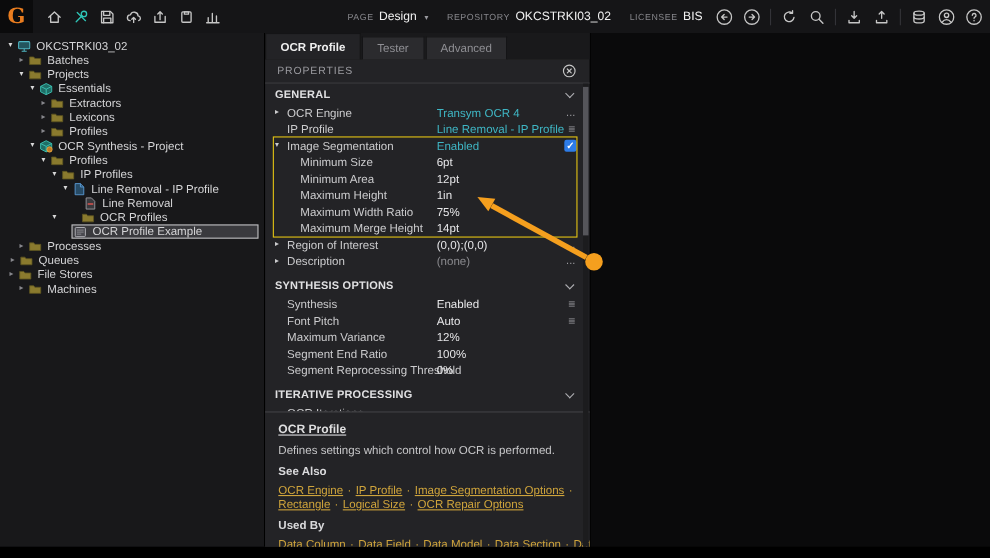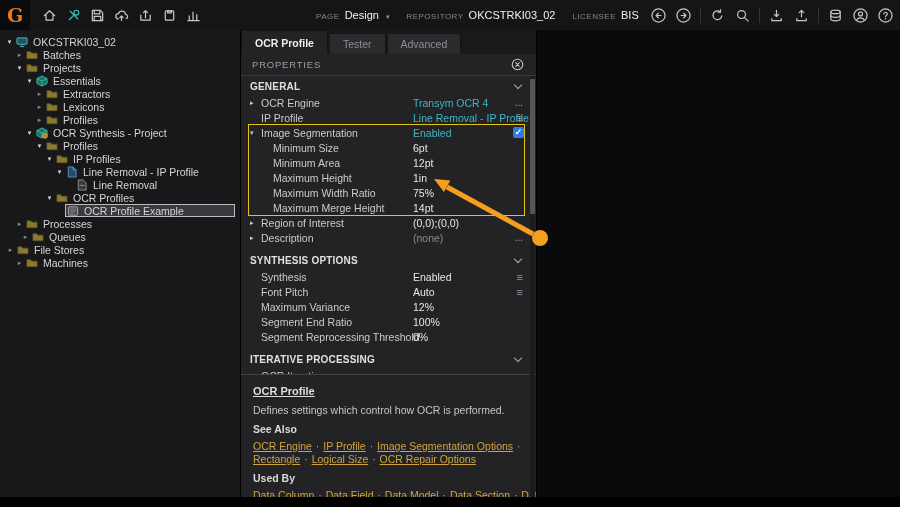--- a/index.html
+++ b/index.html
@@ -36,21 +36,21 @@
 .props-title{font-size:9.5px;color:#9c9ca1;letter-spacing:.8px;flex:1}
 .ph-icon{width:14px;height:14px;display:inline-flex}
 .ph-icon svg{width:13px;height:13px}
 .grid{position:absolute;left:0;top:46px;right:0;padding-top:2px}
 .sec-head{height:17px;display:flex;align-items:center;padding:0 15px 0 9px;font-size:10px;font-weight:bold;color:#e0e0e2;letter-spacing:.2px}
 .chev{margin-left:auto;width:6px;height:6px;border-right:1.4px solid #aeaeb2;border-bottom:1.4px solid #aeaeb2;transform:rotate(45deg);margin-top:-3px}
 .spacer{height:7px}
 .prow{height:15px;position:relative;display:flex;align-items:center;font-size:10.5px;color:#cbcbcd;padding-left:9px}
 .pexp{width:11px;font-size:7px;line-height:15px;color:#cbcbcd;flex:none}
 .plabel{white-space:nowrap}
-.pvalue{position:absolute;left:172px;color:#e6e6e8;white-space:nowrap}
+.pvalue{position:absolute;left:156px;color:#e6e6e8;white-space:nowrap}
 .pvalue.accent{color:#3fb6c4}
 .pvalue.muted{color:#8a8a8e}
 .ptrail{position:absolute;right:13px;color:#9c9ca1;font-size:10px}
 .ptrail.menu{font-size:11px}
 .pcheck{position:absolute;right:12px;width:11px;height:11px;background:#2d7ce8;border-radius:2px;color:#fff;font-size:9px;line-height:11px;text-align:center;font-weight:bold}
 .hl-box{position:absolute;left:7px;top:94px;width:277px;height:92px;border:1px solid #e4c413;pointer-events:none;z-index:5}
 .cliprow{height:6px;overflow:hidden}
 
 .help{position:absolute;left:0;top:344px;right:0;bottom:0;border-top:1px solid #424245;padding:6px 12px;overflow:hidden;background:#232326}
 .help-title{font-size:11px;line-height:13px;font-weight:bold;color:#dededf;text-decoration:underline;display:inline-block;margin-bottom:6px}
@@ -322,21 +322,21 @@
       <span class="tcontent">
         <span class="tico">
           <svg viewBox="0 0 13 13">
             <path d="M2.5 1h5.2L11 4.3V12H2.5z" fill="#3a3a3e" stroke="#9a9aa0" stroke-width=".9"></path>
             <path d="M4 7h5.5" stroke="#d9534f" stroke-width="1.4"></path>
           </svg>
         </span>
         <span class="tlabel">Line Removal</span>
       </span>
     </div>
-    <div class="tnode" style="padding-left: 44px;">
+    <div class="tnode" style="padding-left: 44px; gap: 18px;">
       <span class="texp open">▾</span>
       <span class="tcontent">
         <span class="tico">
           <svg viewBox="0 0 13 13">
             <path d="M1 3h4l1.2 1.5H12V10.5H1z" fill="#8a7a2e" stroke="#5d5420" stroke-width=".8"></path>
           </svg>
         </span>
         <span class="tlabel">OCR Profiles</span>
       </span>
     </div>
@@ -356,21 +356,21 @@
       <span class="texp closed">▸</span>
       <span class="tcontent">
         <span class="tico">
           <svg viewBox="0 0 13 13">
             <path d="M1 3h4l1.2 1.5H12V10.5H1z" fill="#8a7a2e" stroke="#5d5420" stroke-width=".8"></path>
           </svg>
         </span>
         <span class="tlabel">Processes</span>
       </span>
     </div>
-    <div class="tnode" style="padding-left: 20px;">
+    <div class="tnode" style="padding-left: 6px;">
       <span class="texp closed">▸</span>
       <span class="tcontent">
         <span class="tico">
           <svg viewBox="0 0 13 13">
             <path d="M1 3h4l1.2 1.5H12V10.5H1z" fill="#8a7a2e" stroke="#5d5420" stroke-width=".8"></path>
           </svg>
         </span>
         <span class="tlabel">Queues</span>
       </span>
     </div>

